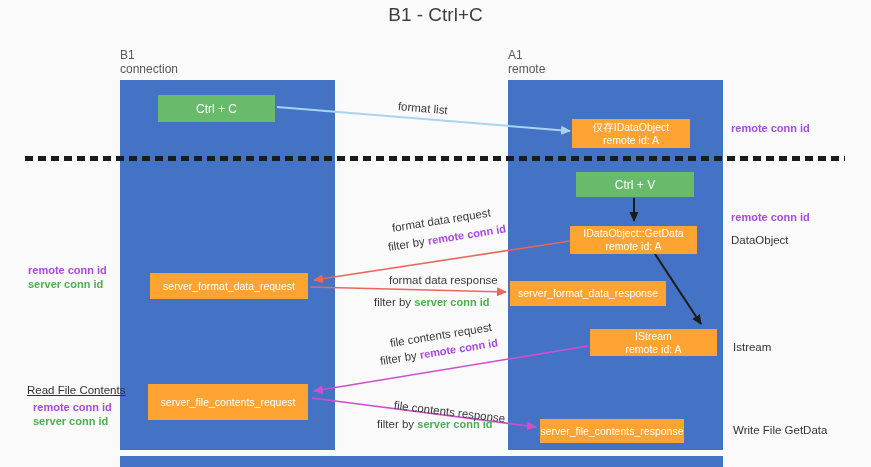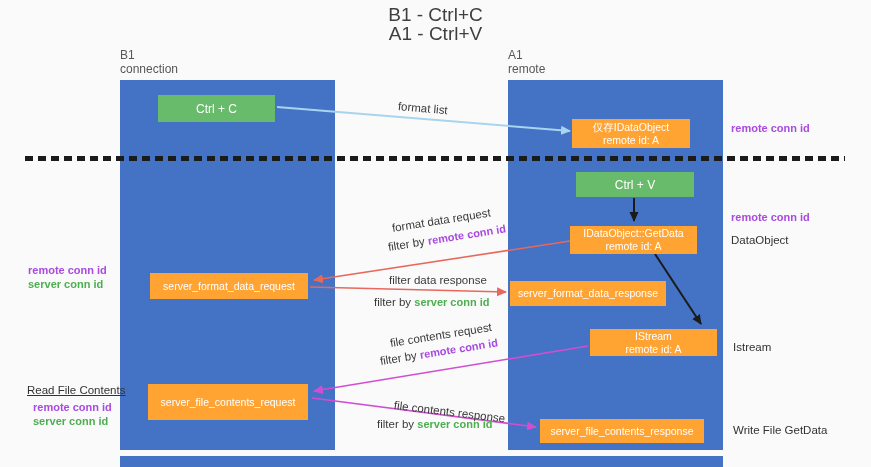--- a/index.html
+++ b/index.html
@@ -34,21 +34,20 @@
   }
   .arrows{position:absolute;left:0;top:0;pointer-events:none;}
 </style>
 </head>
 <body>
 
 <div class="stage">
 
   <div class="title">
     <div>B1 - Ctrl+C</div>
-    <div>A1 - Ctrl+V</div>
   </div>
 
   <div class="colhead" style="left:120px;top:48px;width:215px;">
     <div>B1</div>
     <div>connection</div>
   </div>
   <div class="colhead" style="left:508px;top:48px;width:215px;">
     <div>A1</div>
     <div>remote</div>
   </div>
@@ -111,33 +110,33 @@
 
   <div class="node orange" style="left:590px;top:329px;width:127px;height:27px;">
     <span>IStream</span>
     <span>remote id: A</span>
   </div>
 
   <div class="node orange" style="left:148px;top:384px;width:160px;height:36px;">
     <span>server_file_contents_request</span>
   </div>
 
-  <div class="node orange" style="left:540px;top:419px;width:164px;height:24px;">
+  <div class="node orange" style="left:540px;top:419px;width:144px;height:24px;">
     <span>server_file_contents_response</span>
   </div>
 
   <div class="lbl rot5" style="left:398px;top:100px;">format list</div>
 
   <div class="lbl rotn9" style="left:392px;top:222px;">format data request</div>
   <div class="lbl rotn9" style="left:388px;top:241px;">
     <span>filter by</span>
     <span class="purple">remote conn id</span>
   </div>
 
-  <div class="lbl" style="left:389px;top:274px;">filter data response</div>
+  <div class="lbl" style="left:389px;top:274px;">format data response</div>
   <div class="lbl" style="left:374px;top:296px;">
     <span>filter by</span>
     <span class="greentxt">server conn id</span>
   </div>
 
   <div class="lbl rotn9" style="left:390px;top:337px;">file contents request</div>
   <div class="lbl rotn9" style="left:380px;top:355px;">
     <span>filter by</span>
     <span class="purple">remote conn id</span>
   </div>

